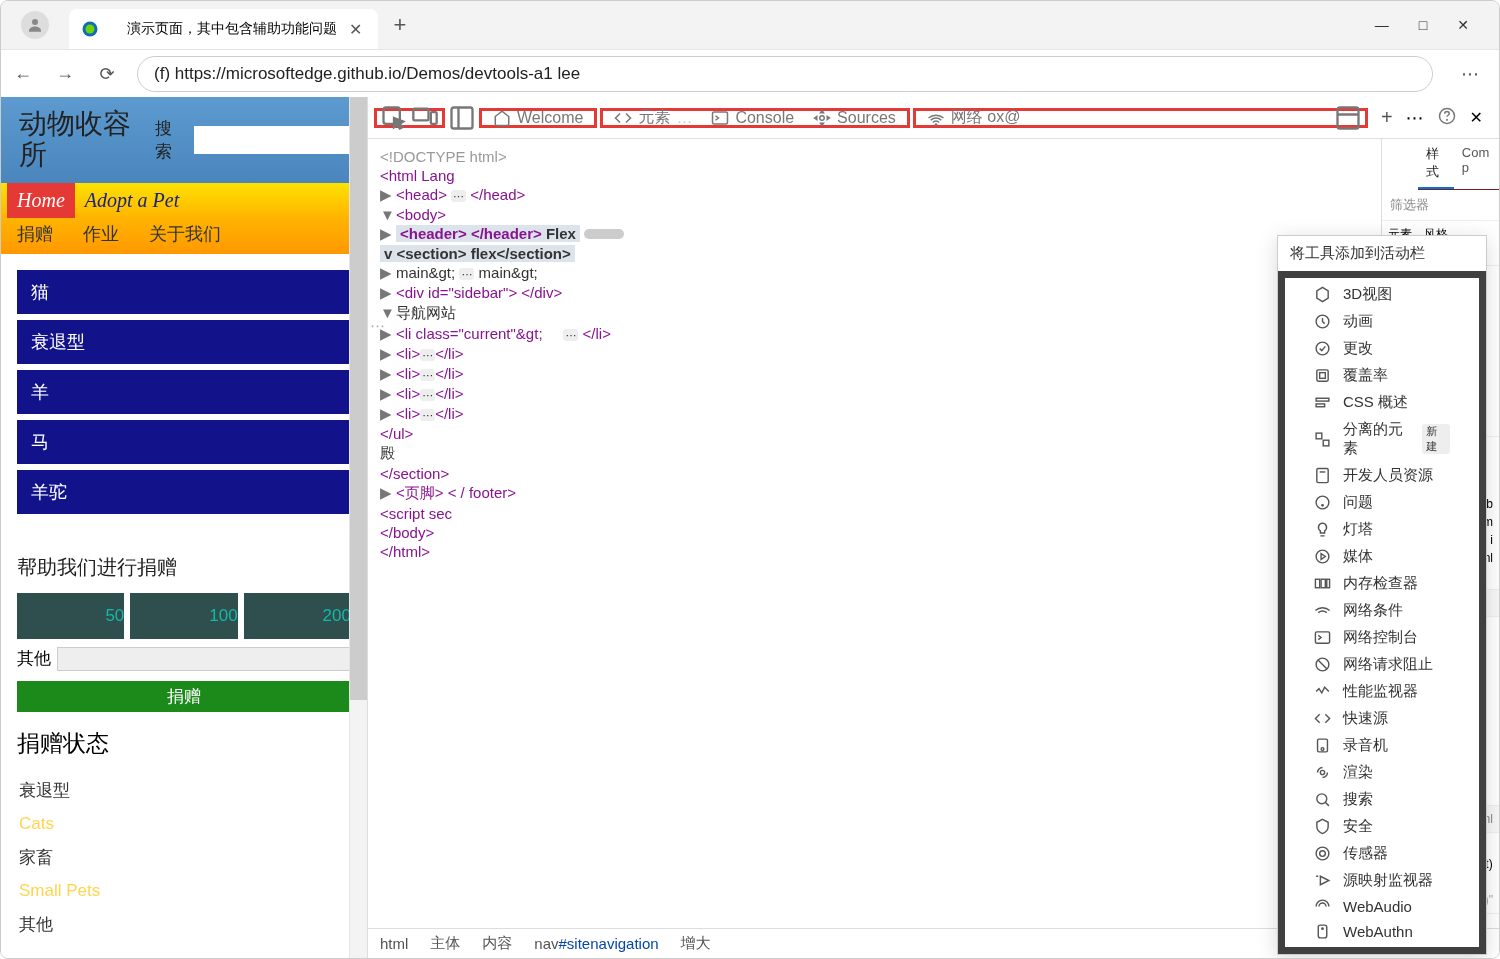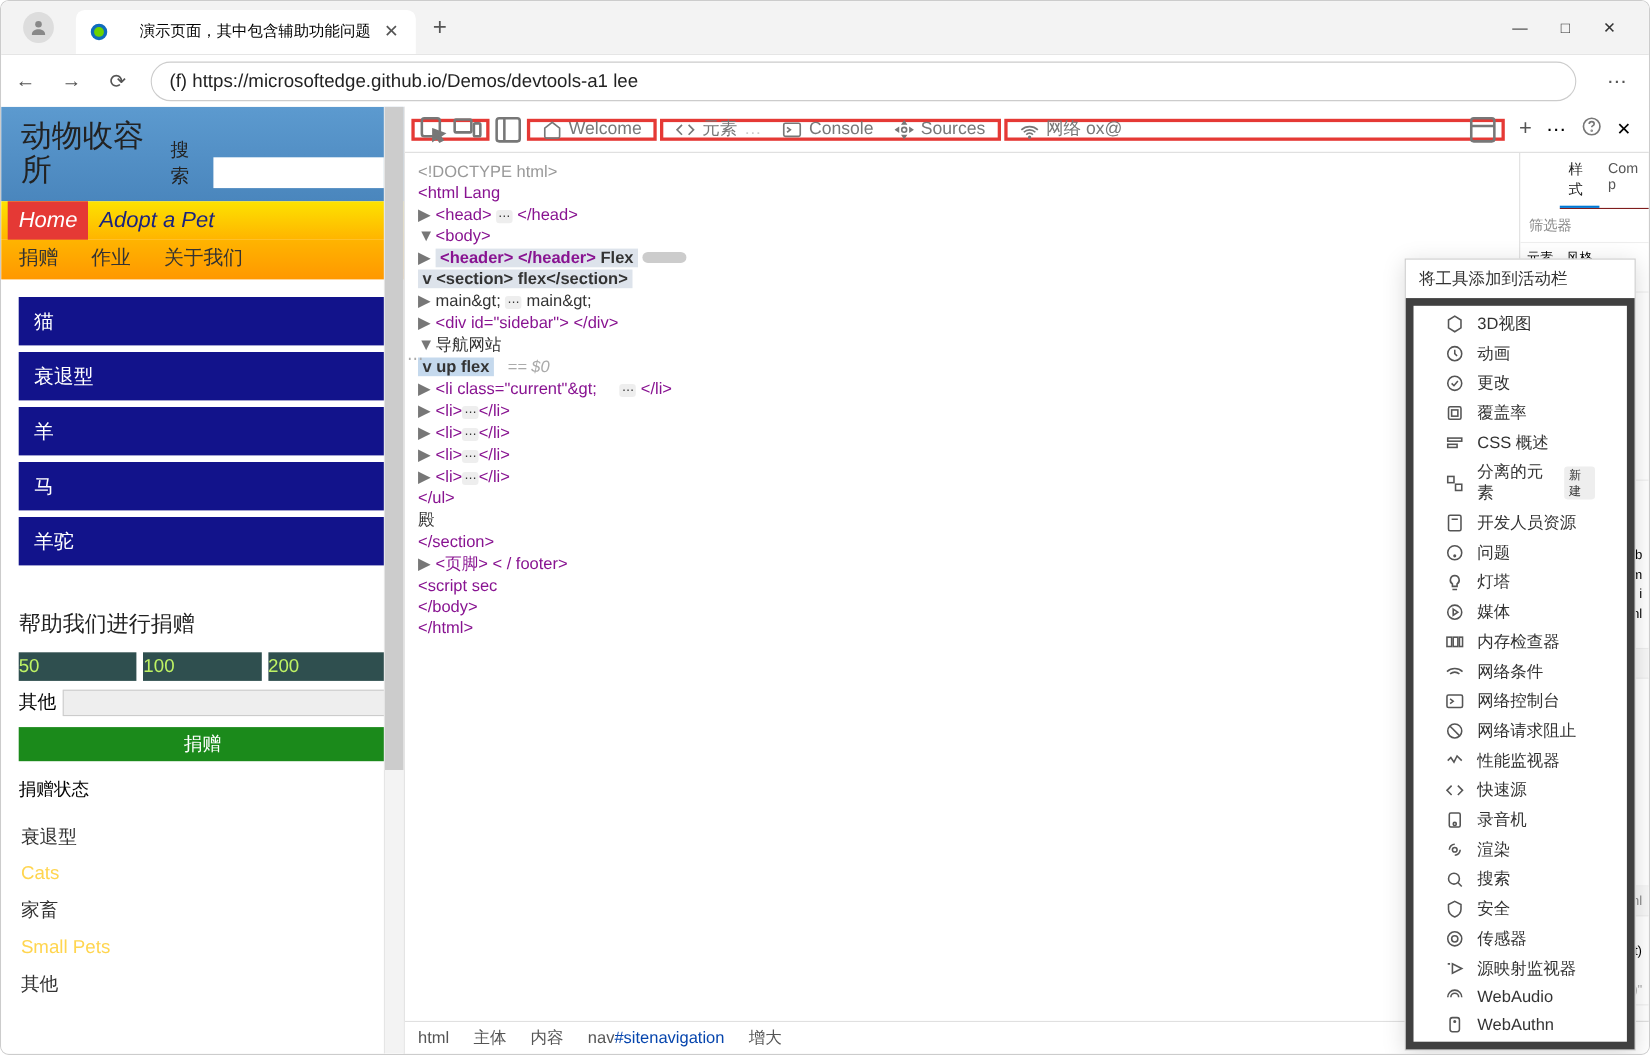--- a/index.html
+++ b/index.html
@@ -12,41 +12,41 @@
 .tab-close { font-size:16px; color:#555; padding:0 4px; }
 .newtab { font-size:22px; color:#555; margin-left:15px; }
 .winbtns { margin-left:auto; display:flex; gap:30px; padding-right:20px; color:#333; font-size:14px; }
 .winbtns span { font-family:"Segoe MDL2 Assets",sans-serif; }
 .addrbar { height:48px; border-top:1px solid #e5e5e5; display:flex; align-items:center; padding:0 10px; gap:18px; background:#fff; }
 .navbtn { width:24px; text-align:center; font-size:18px; color:#555; }
 .urlbox { flex:1; height:36px; border:1px solid #ccc; border-radius:18px; display:flex; align-items:center; padding:0 16px; font-size:17px; color:#222; }
 .more { font-size:18px; color:#555; padding:0 10px; }
 .content { display:flex; height:calc(100% - 96px); }
 .demo { width:366px; background:#fff; display:flex; flex-direction:column; overflow:hidden; position:relative; }
-.demo-header { background:linear-gradient(#5C9ACF,#4A86BD); padding:12px 18px; display:flex; align-items:flex-end; gap:8px; }
+.demo-header { background:linear-gradient(#5C9ACF,#4A86BD); padding:12px 18px; display:flex; align-items:center; gap:8px; }
 .demo-title { font-size:28px; color:#222; line-height:1.1; }
 .search-label { font-size:17px; color:#222; }
 .search-input { width:155px; height:28px; background:#fff; border:none; }
 .menubar { background:linear-gradient(#FDE200,#FFB400); display:flex; flex-wrap:wrap; align-items:center; font-size:20px; padding:0 6px; }
-.menuitem { padding:6px 10px; color:#1a237e; font-style:italic; font-family:Liberation Sans, sans-serif; }
+.menuitem { padding:6px 10px; color:#1a237e; font-style:italic; font-family:Liberation Serif, serif; }
 .menuitem.active { background:#E53935; color:#fff; }
 .submenu { display:flex; gap:30px; padding:4px 16px 8px; font-size:18px; }
 .submenu span { color:#333; font-family:"Microsoft YaHei"; }
 .sidebar-list { padding:16px; }
 .side-item { background:#12138B; color:#fff; padding:10px 14px; margin-bottom:6px; font-size:18px; }
 .donate { padding:0 16px; }
 .donate h2 { font-size:20px; margin:18px 0 12px; font-weight:normal; color:#222; }
 .don-row { display:flex; gap:6px; margin-bottom:8px; }
-.don-btn { flex:1; background:#2F4F4F; color:#bef264; text-align:left; padding:3px 0; font-size:17px; }
+.don-btn { flex:1; background:#2F4F4F; color:#14b8a6; text-align:right; padding:13px 0; font-size:17px; }
 .other-row { display:flex; align-items:center; gap:6px; margin-bottom:10px; }
 .other-row span { font-size:17px; }
 .other-input { flex:1; height:24px; background:#EEE; border:1px solid #ccc; }
 .submit-btn { background:#1B8A1B; color:#fff; text-align:center; padding:4px; font-size:17px; }
 .status { padding:16px; }
-.status h2 { font-size:16px; margin-bottom:14px; font-weight:normal; }
+.status h2 { font-size:23px; margin-bottom:14px; font-weight:normal; }
 .status-item { font-size:17px; padding:6px 2px; color:#333; }
 .status-item.link { color:#FFD54F; }
 .devtools { flex:1; display:flex; flex-direction:column; border-left:1px solid #ddd; position:relative; }
 .dt-tabs { height:42px; border-bottom:1px solid #ddd; display:flex; align-items:center; padding:0 6px; gap:3px; background:#fff; }
 .redbox { border:3px solid #E53935; }
 .dt-tabgroup { display:flex; align-items:center; gap:3px; padding:2px 3px; height:20px; }
 .dt-tab { display:flex; align-items:center; gap:6px; padding:4px 8px; color:#777; font-size:16px; white-space:nowrap; }
 .dt-tab svg { width:18px; height:18px; }
 .dt-icon { display:flex; align-items:center; justify-content:center; width:28px; height:28px; }
 .plus { font-size:20px; color:#555; padding:0 10px; }
@@ -256,21 +256,20 @@
         <span class="row-dots">⋯</span>
         <div class="line ind1 grey">&lt;!DOCTYPE html&gt;</div>
         <div class="line ind1"><span class="tag">&lt;html Lang</span></div>
         <div class="line ind2"><span class="arrow">▶</span><span class="tag">&lt;head&gt;</span> <span class="dots-chip">⋯</span> <span class="tag">&lt;/head&gt;</span></div>
         <div class="line ind2"><span class="arrow">▼</span><span class="tag">&lt;body&gt;</span></div>
         <div class="line ind3"><span class="arrow">▶</span><span class="sel-line"><span class="tag">&lt;header&gt; &lt;/header&gt;</span> <span>Flex</span></span> <span style="background:#ccc;border-radius:8px;display:inline-block;width:40px;height:10px;"></span></div>
         <div class="line ind3"><span class="sel-line">v &lt;section&gt; flex&lt;/section&gt;</span></div>
         <div class="line ind4"><span class="arrow">▶</span><span>main&amp;gt;</span> <span class="dots-chip">⋯</span> <span>main&amp;gt;</span></div>
         <div class="line ind4"><span class="arrow">▶</span><span class="tag">&lt;div id="sidebar"&gt; &lt;/div&gt;</span></div>
         <div class="line ind4"><span class="arrow">▼</span><span>导航网站</span></div>
-        <div class="line ind5"><span class="sel-line" style="background:#C5D9ED;"><span>v up flex</span></span> &nbsp; <span class="grey-eq">== $0</span></div>
         <div class="line ind6"><span class="arrow">▶</span><span class="tag">&lt;li class="current"&amp;gt;</span> &nbsp;&nbsp;&nbsp; <span class="dots-chip">⋯</span> <span class="tag">&lt;/li&gt;</span></div>
         <div class="line ind6"><span class="arrow">▶</span><span class="tag">&lt;li&gt;</span><span class="dots-chip">⋯</span><span class="tag">&lt;/li&gt;</span></div>
         <div class="line ind6"><span class="arrow">▶</span><span class="tag">&lt;li&gt;</span><span class="dots-chip">⋯</span><span class="tag">&lt;/li&gt;</span></div>
         <div class="line ind6"><span class="arrow">▶</span><span class="tag">&lt;li&gt;</span><span class="dots-chip">⋯</span><span class="tag">&lt;/li&gt;</span></div>
         <div class="line ind6"><span class="arrow">▶</span><span class="tag">&lt;li&gt;</span><span class="dots-chip">⋯</span><span class="tag">&lt;/li&gt;</span></div>
         <div class="line ind6"><span class="tag">&lt;/ul&gt;</span></div>
         <div class="line ind5">殿</div>
         <div class="line ind4"><span class="tag">&lt;/section&gt;</span></div>
         <div class="line ind3"><span class="arrow">▶</span><span class="tag">&lt;页脚&gt; &lt; / footer&gt;</span></div>
         <div class="line ind3"><span class="tag">&lt;script sec</span></div>

